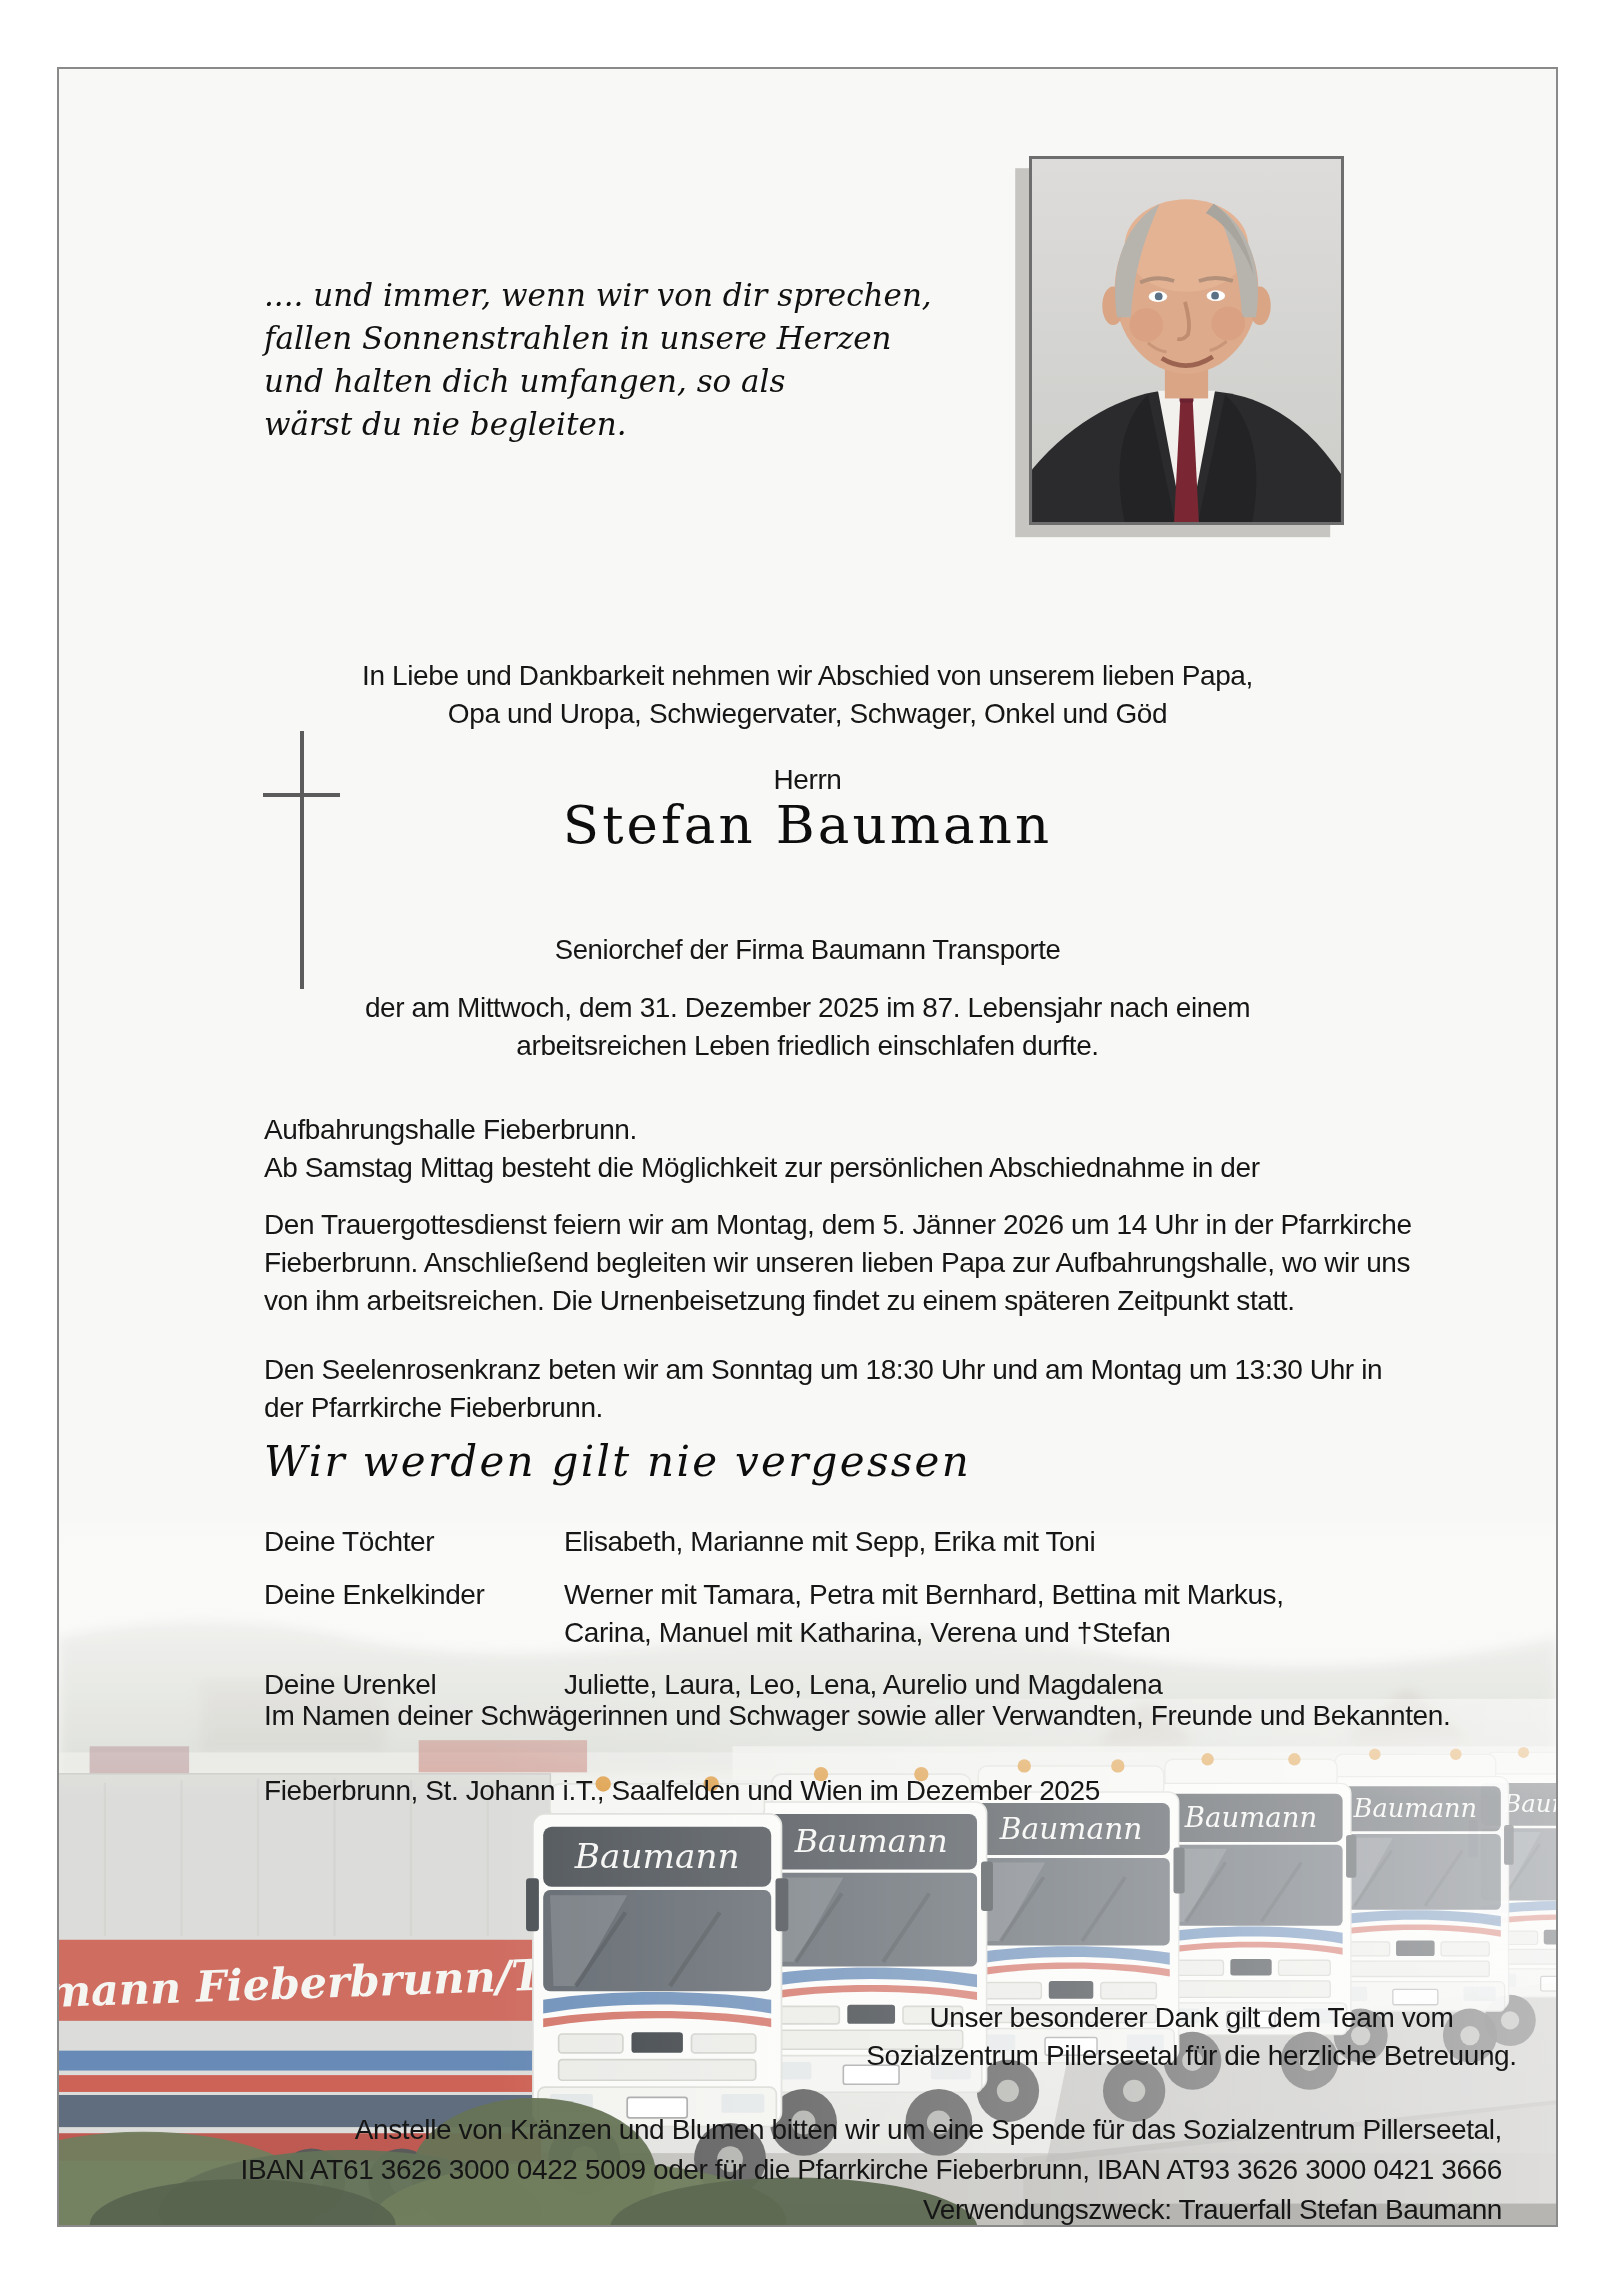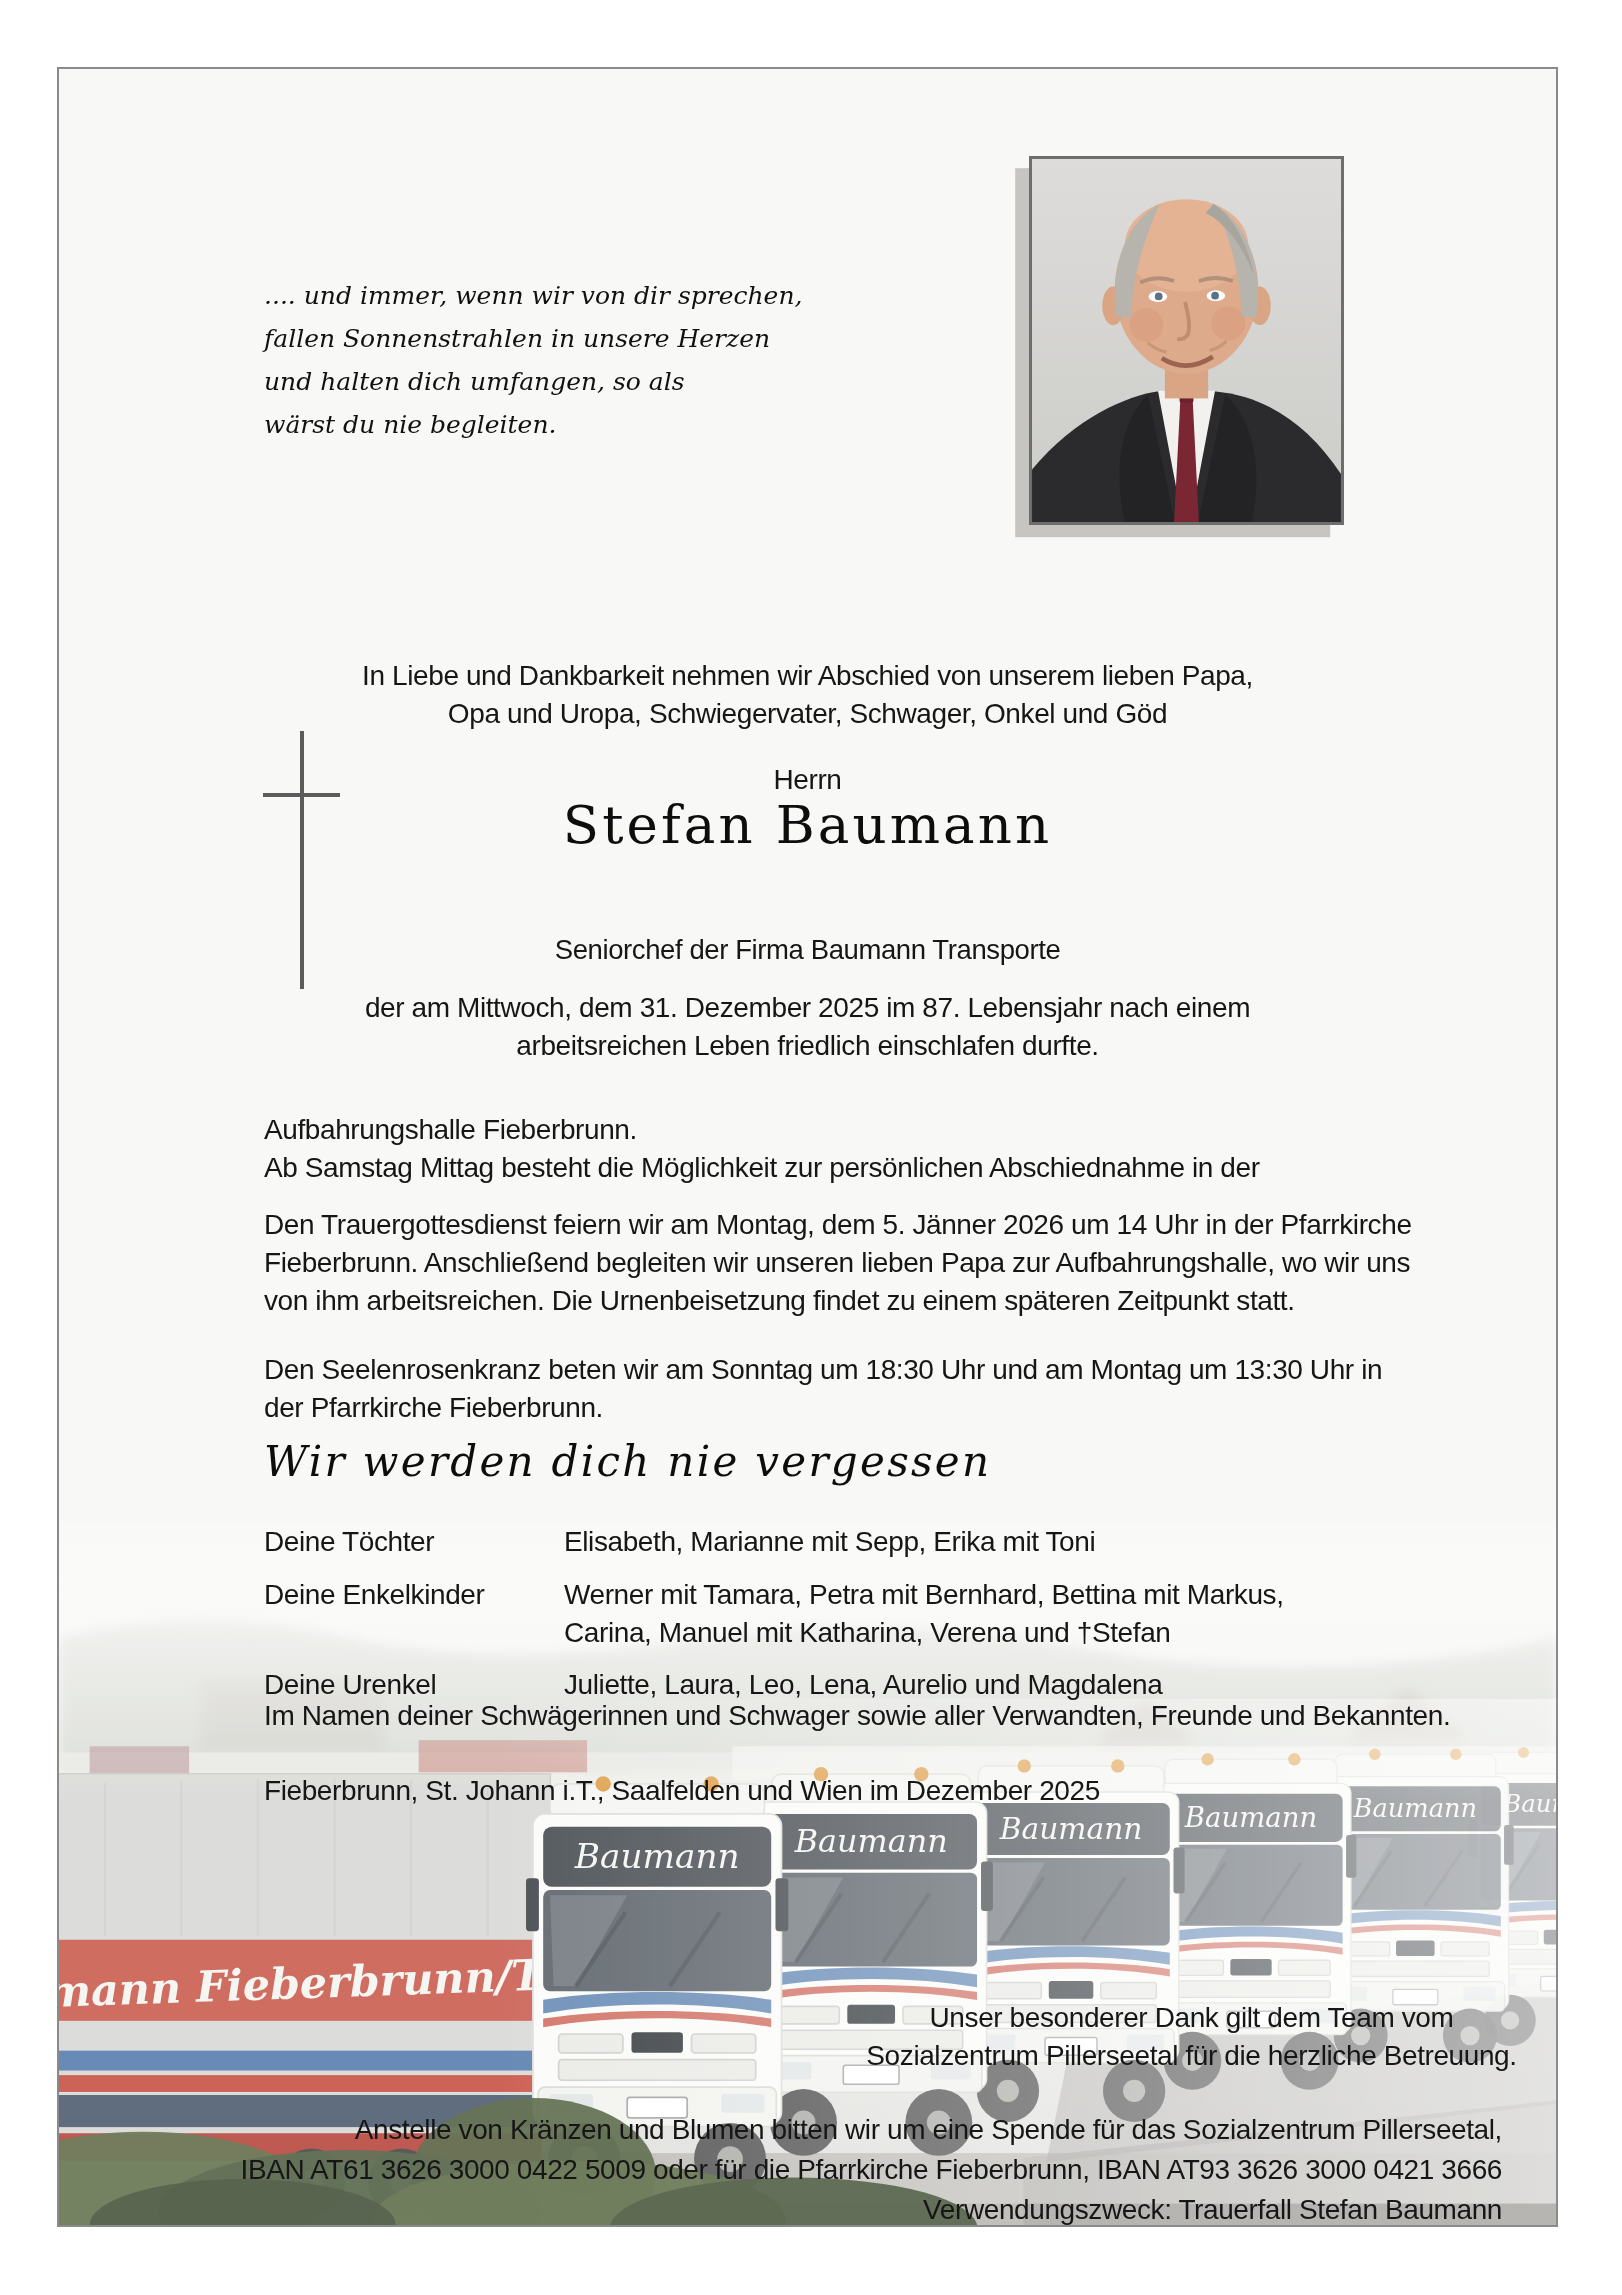--- a/index.html
+++ b/index.html
@@ -4,21 +4,21 @@
 <style>
   html,body{margin:0;padding:0;background:#ffffff;}
   #page{position:relative;width:1623px;height:2295px;background:#ffffff;overflow:hidden;
         font-family:"Liberation Sans",sans-serif;color:#161616;}
   #card{position:absolute;left:57px;top:67px;width:1497px;height:2156px;
         border:2.3px solid #8a8a8a;background:#f8f8f6;}
   .abs{position:absolute;}
   .line{white-space:nowrap;}
   
   #poem{left:205px;top:205px;font-family:"DejaVu Serif",serif;font-style:italic;
-        font-size:25px;line-height:43px;color:#111;letter-spacing:0px;}
+        font-size:31px;line-height:43px;color:#111;letter-spacing:0px;}
   
   #portrait-frame{left:970px;top:87px;width:309px;height:363px;border:3.1px solid #6e6e6e;
         background:#d7d6d4;box-shadow:-13.8px 12.2px 0 #c6c5c2;}
   #portrait-frame svg{display:block;width:100%;height:100%;}
   
   .center{left:0;right:0;text-align:center;}
   .body-txt{font-size:28px;line-height:38px;letter-spacing:-0.4px;}
   #intro{top:588px;}
   #salutation{top:695px;font-size:28px;letter-spacing:-0.4px;}
   #deceased-name{top:725px;font-family:"DejaVu Serif",serif;
@@ -139,21 +139,21 @@
     <div id="p2" class="abs para body-txt z2">
       <div class="line">Den Trauergottesdienst feiern wir am Montag, dem 5. Jänner 2026 um 14 Uhr in der Pfarrkirche</div>
       <div class="line">Fieberbrunn. Anschließend begleiten wir unseren lieben Papa zur Aufbahrungshalle, wo wir uns</div>
       <div class="line">von ihm arbeitsreichen. Die Urnenbeisetzung findet zu einem späteren Zeitpunkt statt.</div>
     </div>
     <div id="p3" class="abs para body-txt z2">
       <div class="line">Den Seelenrosenkranz beten wir am Sonntag um 18:30 Uhr und am Montag um 13:30 Uhr in</div>
       <div class="line">der Pfarrkirche Fieberbrunn.</div>
     </div>
 
-    <div id="farewell" class="abs z2">Wir werden dich nie vergessen</div>
+    <div id="farewell" class="abs z2">Wir werden gilt nie vergessen</div>
 
     <div id="family" class="abs z2">
       <div class="fam-row">
         <div>Deine Töchter</div>
         <div>
           <div class="line">Elisabeth, Marianne mit Sepp, Erika mit Toni</div>
         </div>
       </div>
       <div class="fam-row">
         <div>Deine Enkelkinder</div>

